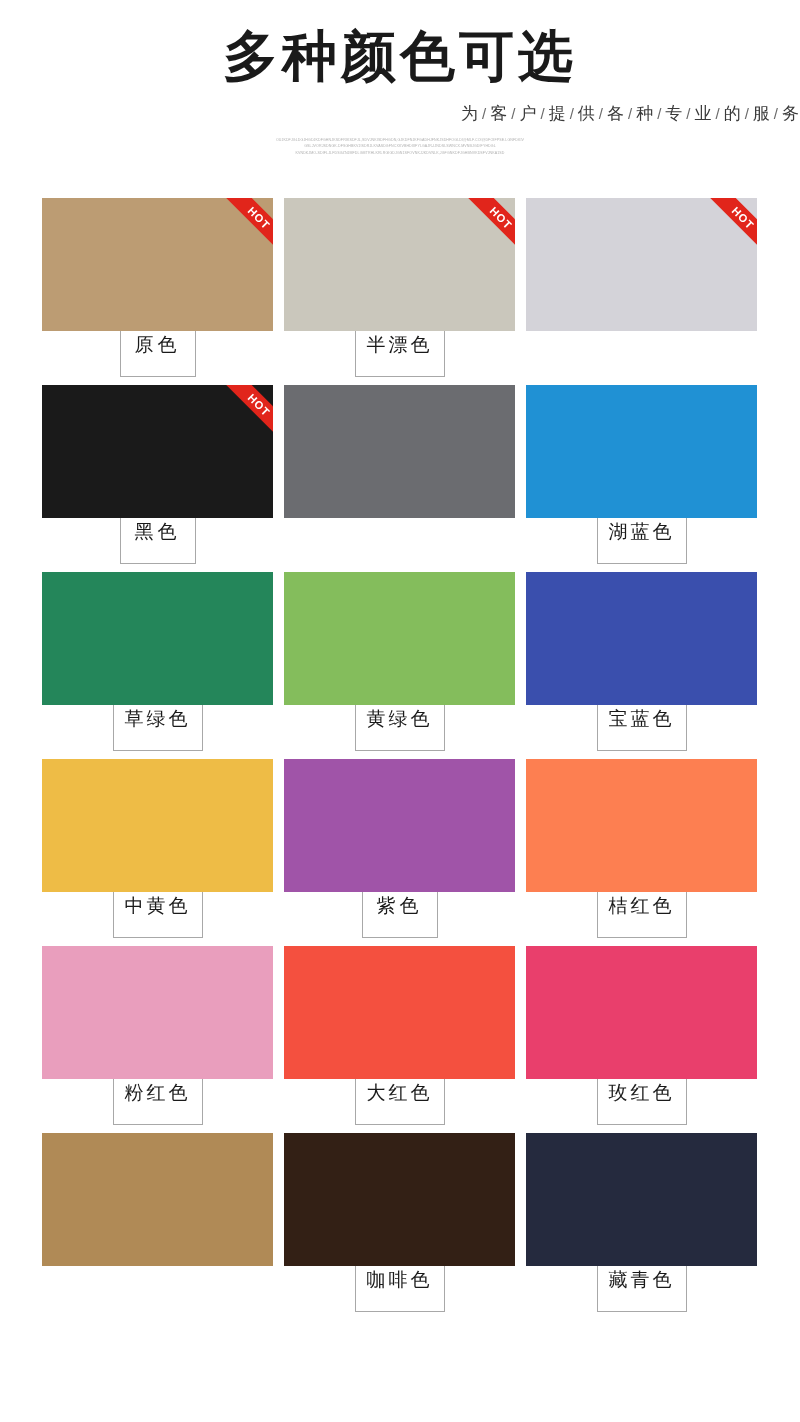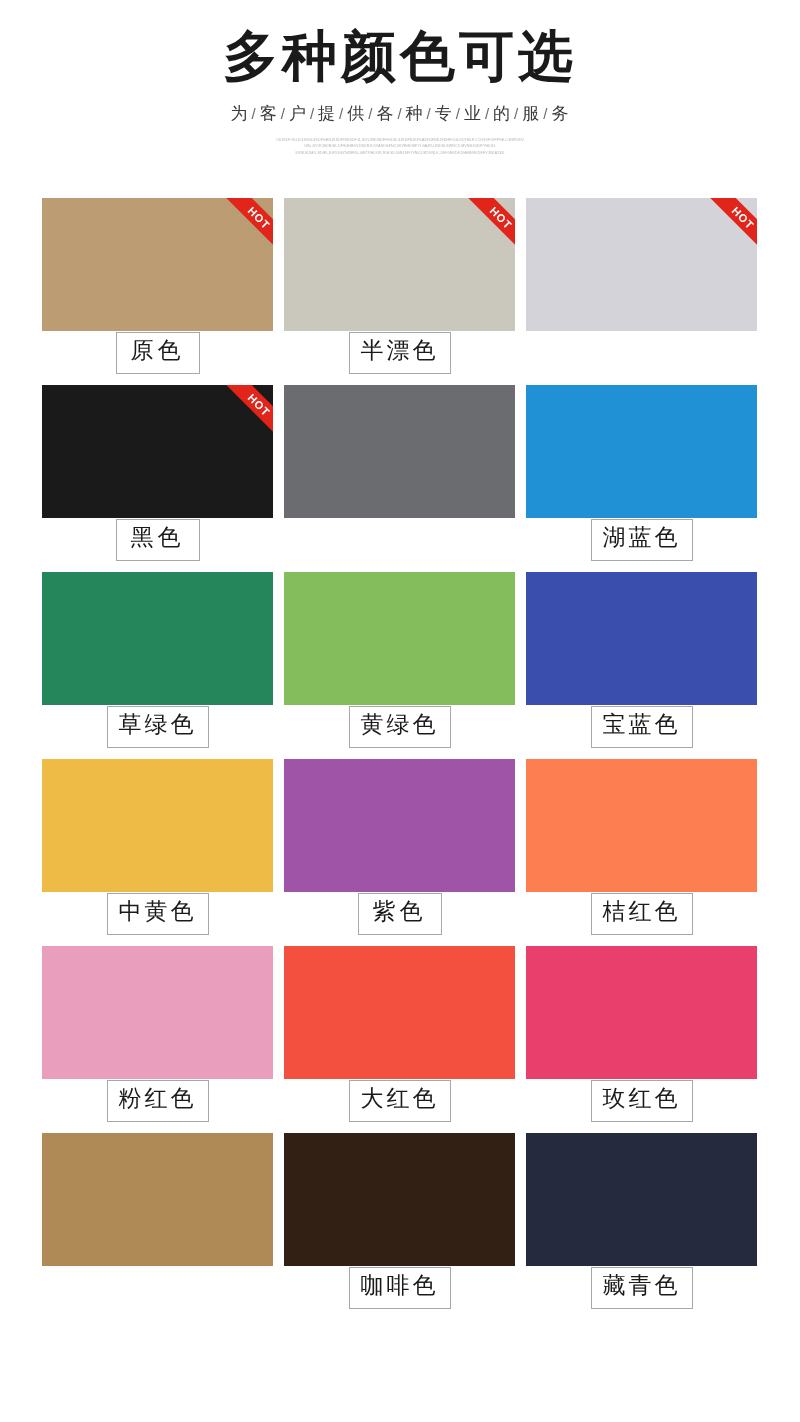--- a/index.html
+++ b/index.html
@@ -34,20 +34,21 @@
     color: #1a1a1a;
     margin: 0;
     font-family: "DejaVu Sans", "Liberation Sans", sans-serif;
   }
   .sub-title {
     margin: 14px 0 0 0;
     font-size: 17px;
     color: #3a3a3a;
     letter-spacing: 1px;
     font-weight: normal;
+    text-align: right;
   }
   .sub-title .sep {
     color: #6a6a6a;
     padding: 0 3px;
     font-size: 15px;
   }
   .filler {
     margin: 12px auto 0 auto;
     width: 330px;
     font-size: 3.6px;
@@ -121,22 +122,22 @@
   
   .label-row {
     height: 44px;
     display: flex;
     align-items: center;
     justify-content: center;
   }
   .label-box {
     border: 1px solid #a8a8a8;
     background: #ffffff;
-    padding: 3px 11px 8px 11px;
-    font-size: 23px;
+    padding: 3px 11px 20px 11px;
+    font-size: 19px;
     letter-spacing: 3px;
     color: #1a1a1a;
     line-height: 1.25;
     white-space: nowrap;
     font-family: "DejaVu Sans", "Liberation Sans", sans-serif;
   }
   .label-box.narrow { letter-spacing: 4px; padding-left: 14px; padding-right: 14px; }
 </style>
 </head>
 <body>

